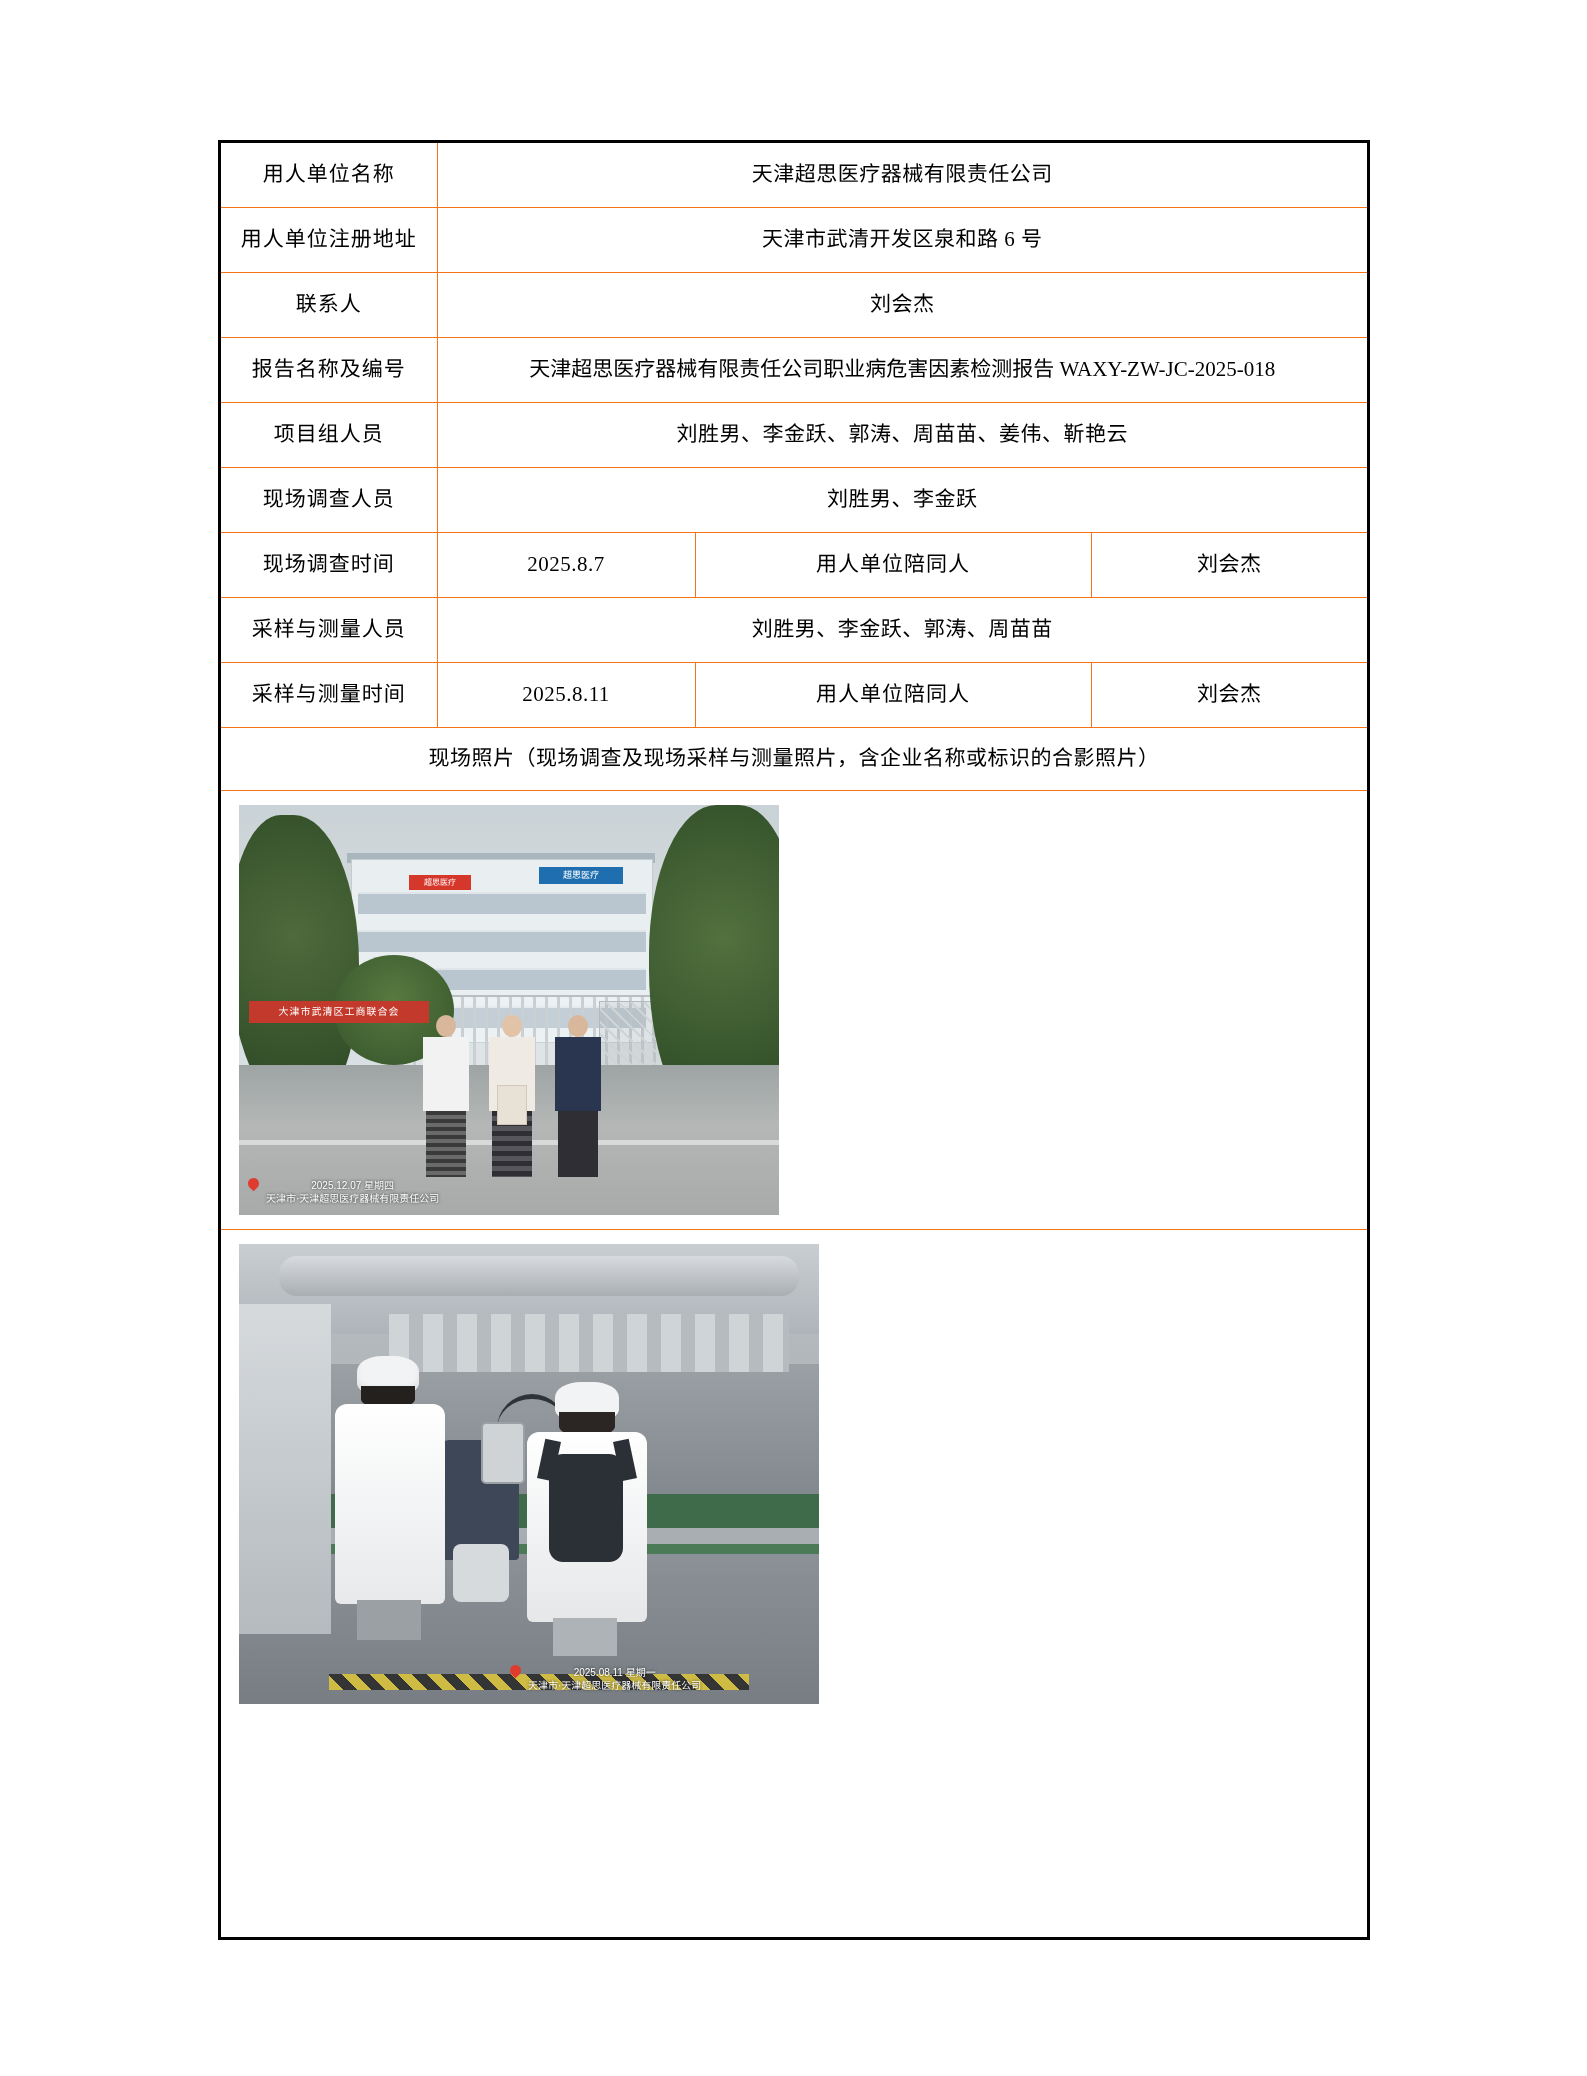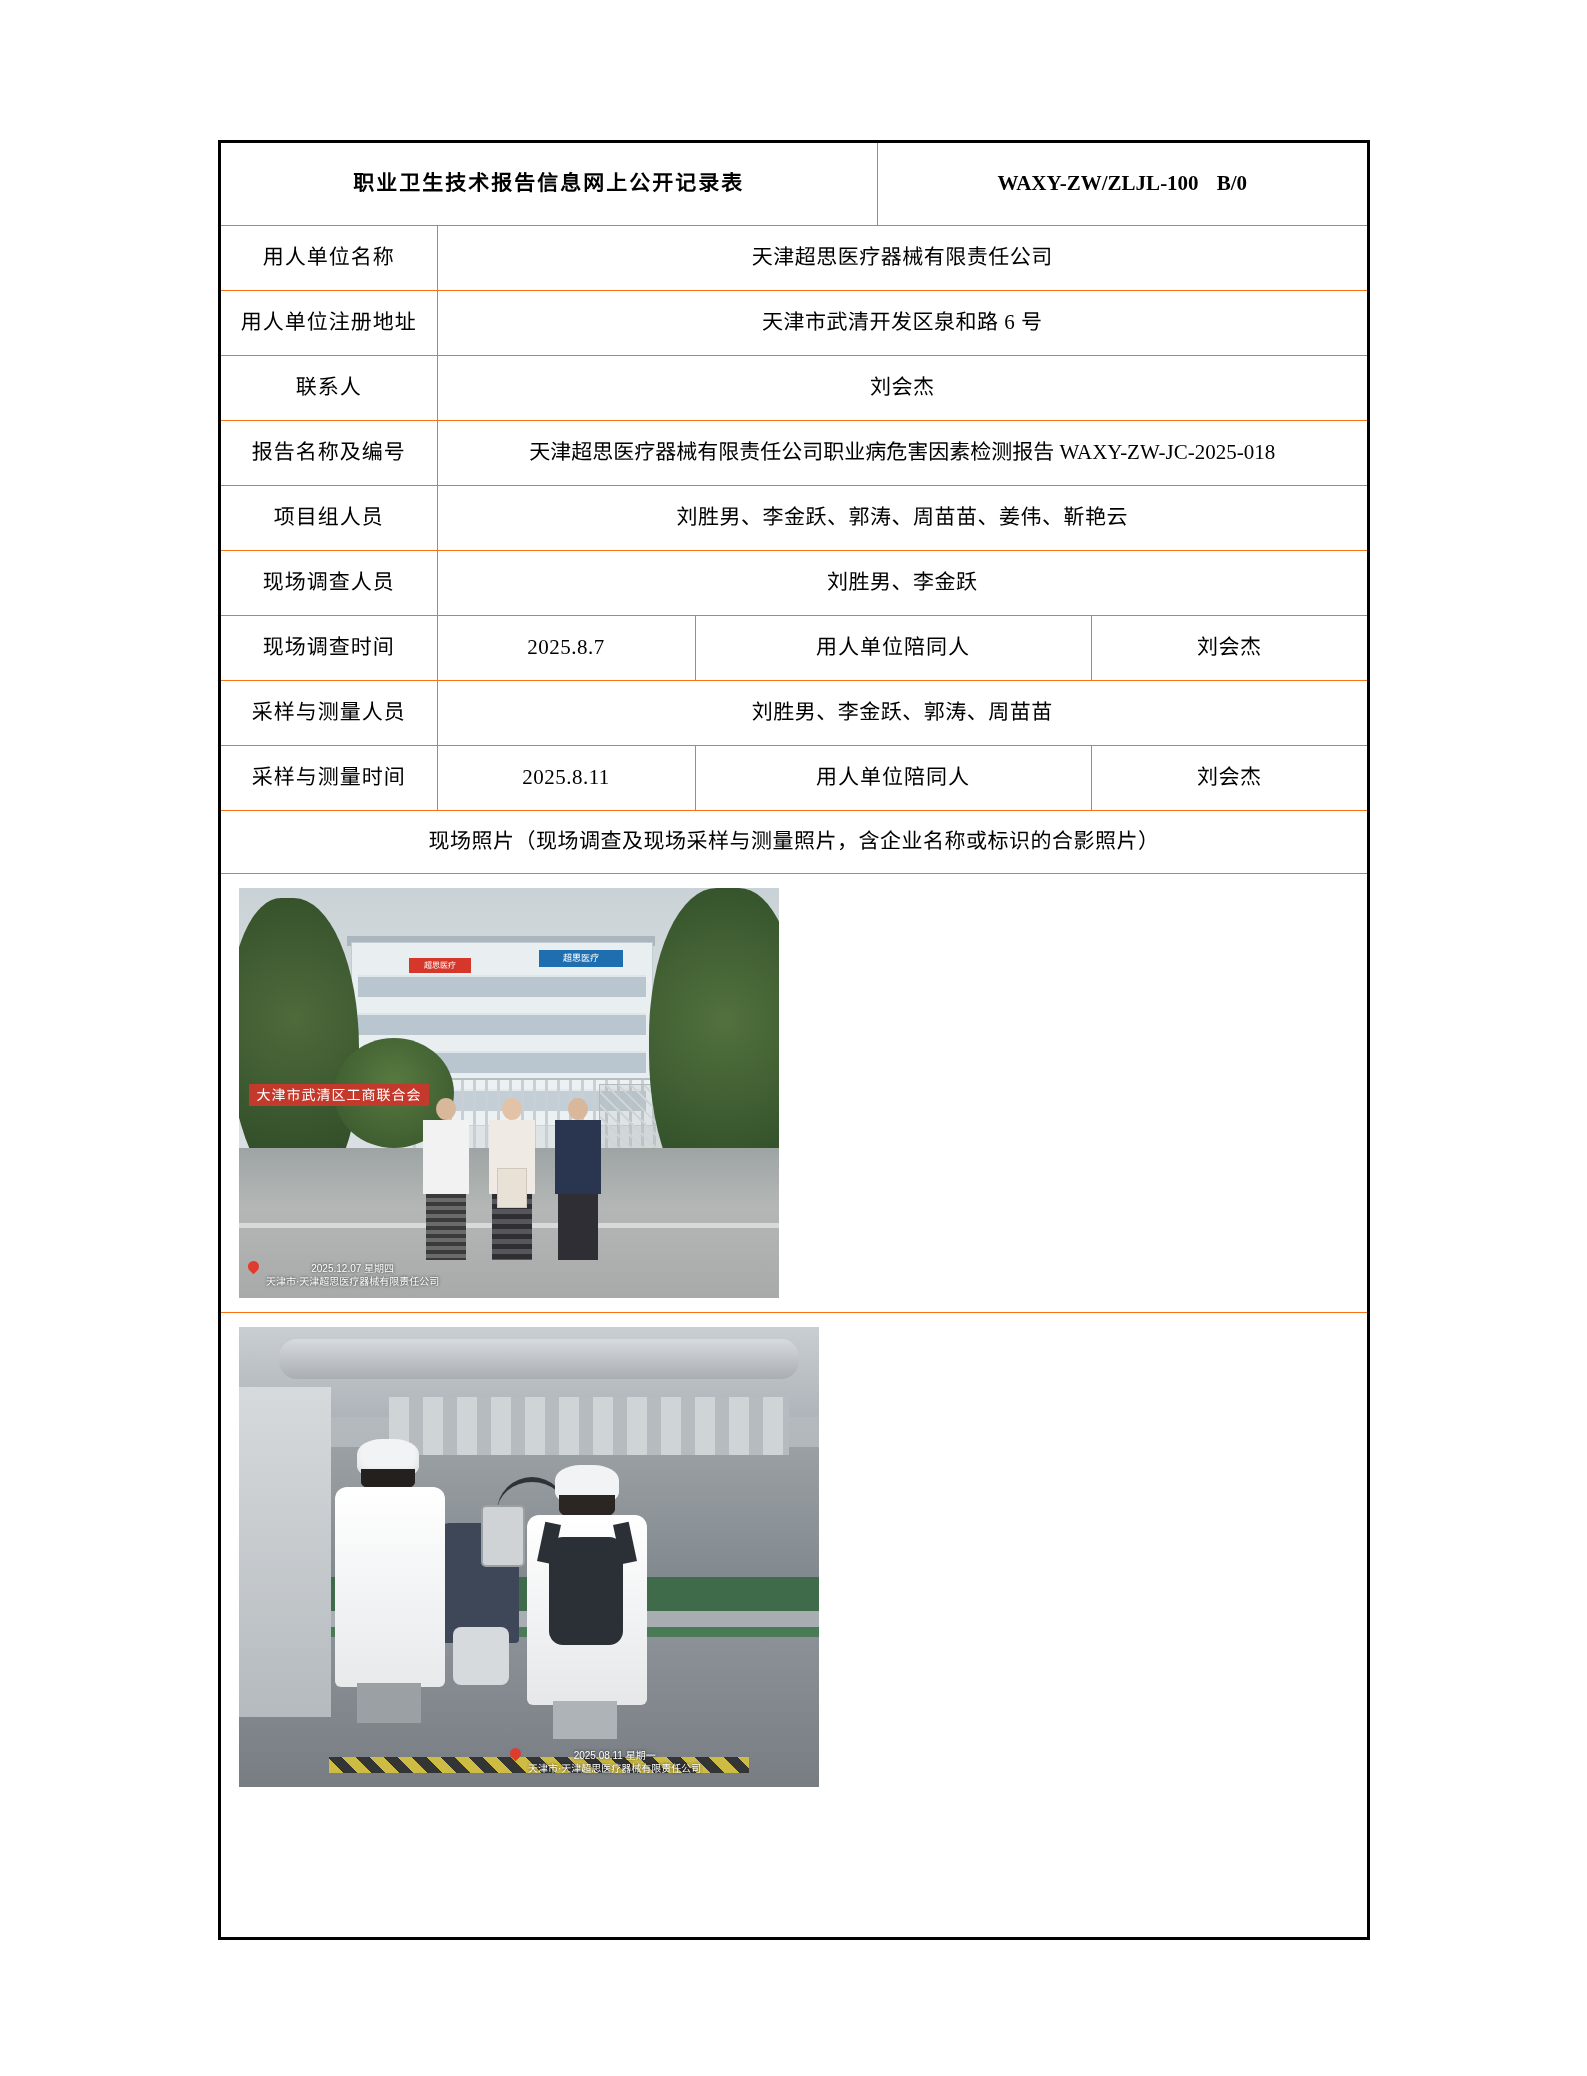--- a/index.html
+++ b/index.html
@@ -169,21 +169,21 @@
     position:absolute; left:0; bottom:0; width:100%; height:150px;
     background: linear-gradient(#9ea4a4, #b4b7b6 40%, #a7aaa9);
   }
   .p1-road-line {
     position:absolute; left:0; bottom:70px; width:100%; height:5px;
     background:#d8dada;
   }
   .p1-banner {
     position:absolute; left:10px; top:196px; width:180px; height:22px;
     background:#c33a2c;
-    color:#fff; font-size:14px; line-height:22px; text-align:center;
+    color:#fff; font-size:10px; line-height:22px; text-align:center;
     font-family:"Liberation Sans", sans-serif; letter-spacing:1px;
   }
   .p1-person {
     position:absolute; bottom:38px;
   }
   .p1-person .head {
     width:20px;height:22px;border-radius:50%;background:#d8b79a;margin:0 auto;
   }
   .p1-person .body {
     width:46px;height:74px;margin:0 auto;
@@ -357,26 +357,20 @@
   <div class="form-frame">
     <table class="form">
       <colgroup>
         <col style="width:216px">
         <col style="width:258px">
         <col style="width:182px">
         <col style="width:214px">
         <col style="width:276px">
       </colgroup>
       <tbody>
-        <tr>
-          <td class="title-cell" colspan="3">职业卫生技术报告信息网上公开记录表</td>
-          <td class="code-cell" colspan="2">
-            <span>WAXY-ZW/ZLJL-100</span><span class="code-spacer"></span><span>B/0</span>
-          </td>
-        </tr>
         <tr>
           <td class="label-cell">用人单位名称</td>
           <td class="value-cell" colspan="4">天津超思医疗器械有限责任公司</td>
         </tr>
         <tr>
           <td class="label-cell">用人单位注册地址</td>
           <td class="value-cell" colspan="4">天津市武清开发区泉和路 6 号</td>
         </tr>
         <tr>
           <td class="label-cell">联系人</td>

